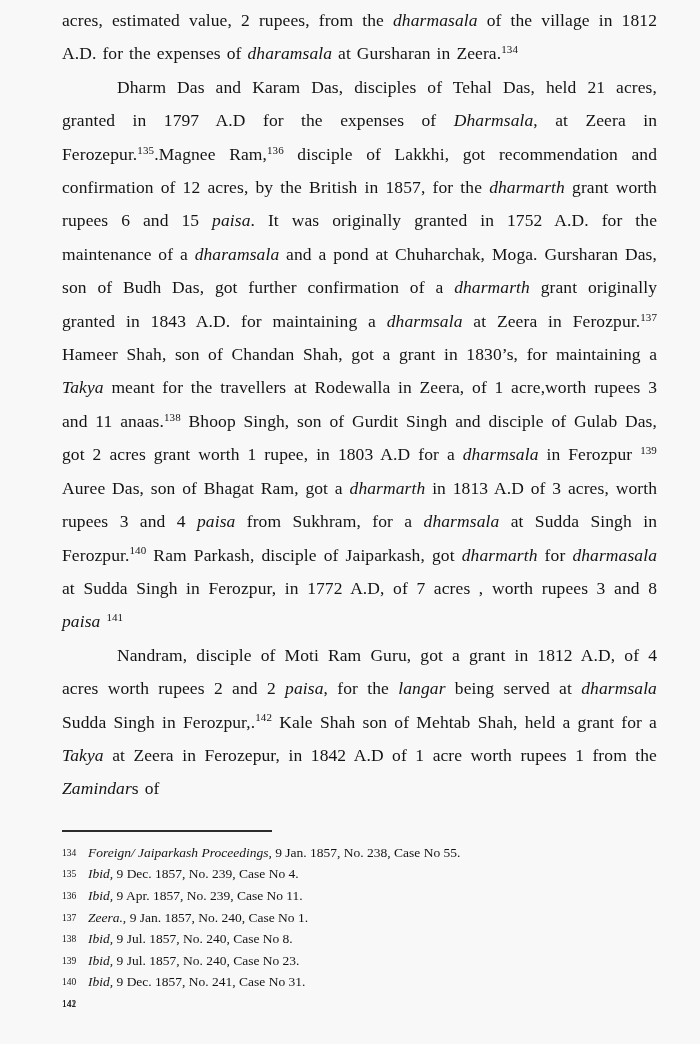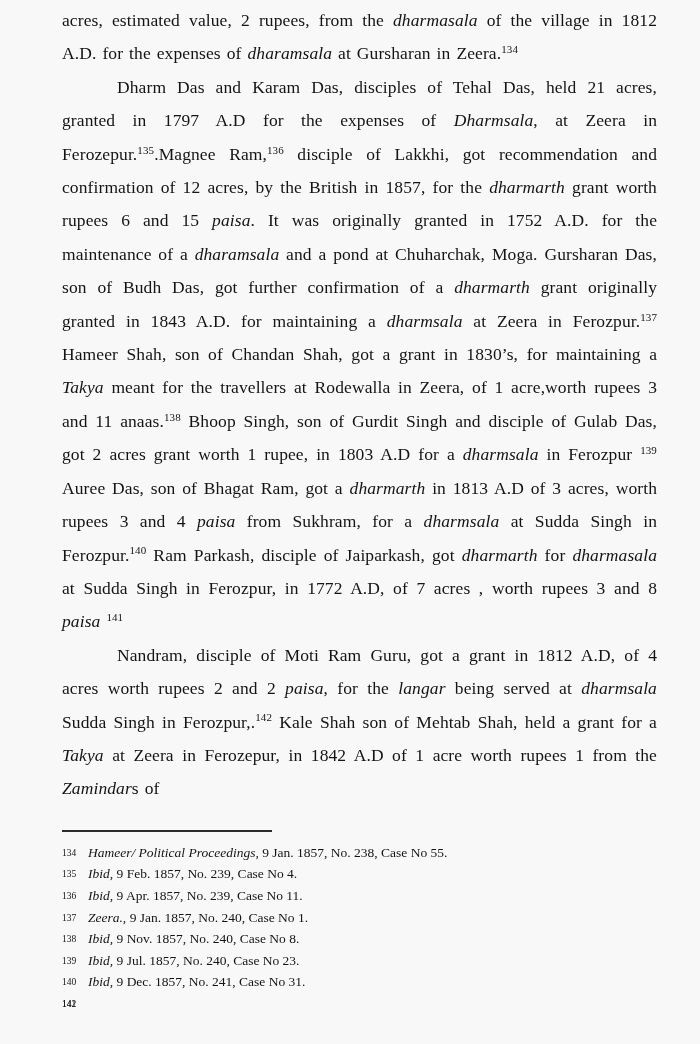--- a/index.html
+++ b/index.html
@@ -72,23 +72,23 @@
 <body>
 
 <div class="page">
   <div class="body-text">
       <p class="para"><span class="normal">acres, estimated value, 2 rupees, from the </span><span class="italic">dharmasala</span><span class="normal"> of the village in 1812 A.D. for the expenses of </span><span class="italic">dharamsala</span><span class="normal"> at Gursharan in Zeera.</span><sup class="fn-ref">134</sup></p>
       <p class="para indent"><span class="normal">Dharm Das and Karam Das, disciples of Tehal Das, held 21 acres, granted in 1797 A.D for the expenses of </span><span class="italic">Dharmsala</span><span class="normal">, at Zeera in Ferozepur.</span><sup class="fn-ref">135</sup><span class="normal">.Magnee Ram,</span><sup class="fn-ref">136</sup><span class="normal"> disciple of Lakkhi, got recommendation and confirmation of 12 acres, by the British in 1857, for the </span><span class="italic">dharmarth</span><span class="normal"> grant worth rupees 6 and 15 </span><span class="italic">paisa</span><span class="normal">. It was originally granted in 1752 A.D. for the maintenance of a </span><span class="italic">dharamsala</span><span class="normal"> and a pond at Chuharchak, Moga. Gursharan Das, son of Budh Das, got further confirmation of a </span><span class="italic">dharmarth</span><span class="normal"> grant originally granted in 1843 A.D. for maintaining a </span><span class="italic">dharmsala</span><span class="normal"> at Zeera in Ferozpur.</span><sup class="fn-ref">137</sup><span class="normal"> Hameer Shah, son of Chandan Shah, got a grant in 1830’s, for maintaining a </span><span class="italic">Takya</span><span class="normal"> meant for the travellers at Rodewalla in Zeera, of 1 acre,worth rupees 3 and 11 anaas.</span><sup class="fn-ref">138</sup><span class="normal"> Bhoop Singh, son of Gurdit Singh and disciple of Gulab Das, got 2 acres grant worth 1 rupee, in 1803 A.D for a </span><span class="italic">dharmsala</span><span class="normal"> in Ferozpur </span><sup class="fn-ref">139</sup><span class="normal"> Auree Das, son of Bhagat Ram, got a </span><span class="italic">dharmarth</span><span class="normal"> in 1813 A.D of 3 acres, worth rupees 3 and 4 </span><span class="italic">paisa</span><span class="normal"> from Sukhram, for a </span><span class="italic">dharmsala</span><span class="normal"> at Sudda Singh in Ferozpur.</span><sup class="fn-ref">140</sup><span class="normal"> Ram Parkash, disciple of Jaiparkash, got </span><span class="italic">dharmarth</span><span class="normal"> for </span><span class="italic">dharmasala</span><span class="normal"> at Sudda Singh in Ferozpur, in 1772 A.D, of 7 acres , worth rupees 3 and 8 </span><span class="italic">paisa</span><span class="normal"> </span><sup class="fn-ref">141</sup></p>
       <p class="para indent"><span class="normal">Nandram, disciple of Moti Ram Guru, got a grant in 1812 A.D, of 4 acres worth rupees 2 and 2 </span><span class="italic">paisa</span><span class="normal">, for the </span><span class="italic">langar</span><span class="normal"> being served at </span><span class="italic">dharmsala</span><span class="normal"> Sudda Singh in Ferozpur,.</span><sup class="fn-ref">142</sup><span class="normal"> Kale Shah son of Mehtab Shah, held a grant for a </span><span class="italic">Takya</span><span class="normal"> at Zeera in Ferozepur, in 1842 A.D of 1 acre worth rupees 1 from the </span><span class="italic">Zamindar</span><span class="normal">s of</span></p>
     </div>
   <div class="footnote-separator"></div>
   <div class="footnotes">
-      <div class="footnote"><span class="fn-num">134</span><span class="fn-text"><span class="italic">Hameer/ Political Proceedings,</span><span class="normal"> 9 Jan. 1857, No. 238, Case No 55.</span></span></div>
-      <div class="footnote"><span class="fn-num">135</span><span class="fn-text"><span class="italic">Ibid,</span><span class="normal"> 9 Feb. 1857, No. 239, Case No 4.</span></span></div>
+      <div class="footnote"><span class="fn-num">134</span><span class="fn-text"><span class="italic">Foreign/ Jaiparkash Proceedings,</span><span class="normal"> 9 Jan. 1857, No. 238, Case No 55.</span></span></div>
+      <div class="footnote"><span class="fn-num">135</span><span class="fn-text"><span class="italic">Ibid,</span><span class="normal"> 9 Dec. 1857, No. 239, Case No 4.</span></span></div>
       <div class="footnote"><span class="fn-num">136</span><span class="fn-text"><span class="italic">Ibid,</span><span class="normal"> 9 Apr. 1857, No. 239, Case No 11.</span></span></div>
       <div class="footnote"><span class="fn-num">137</span><span class="fn-text"><span class="italic">Zeera.,</span><span class="normal"> 9 Jan. 1857, No. 240, Case No 1.</span></span></div>
-      <div class="footnote"><span class="fn-num">138</span><span class="fn-text"><span class="italic">Ibid,</span><span class="normal"> 9 Nov. 1857, No. 240, Case No 8.</span></span></div>
+      <div class="footnote"><span class="fn-num">138</span><span class="fn-text"><span class="italic">Ibid,</span><span class="normal"> 9 Jul. 1857, No. 240, Case No 8.</span></span></div>
       <div class="footnote"><span class="fn-num">139</span><span class="fn-text"><span class="italic">Ibid,</span><span class="normal"> 9 Jul. 1857, No. 240, Case No 23.</span></span></div>
       <div class="footnote"><span class="fn-num">140</span><span class="fn-text"><span class="italic">Ibid,</span><span class="normal"> 9 Dec. 1857, No. 241, Case No 31.</span></span></div>
       <div class="footnote"><span class="fn-num">141</span></div>
       <div class="footnote"><span class="fn-num">142</span></div>
     </div>
 </div>
 
 </body></html>

